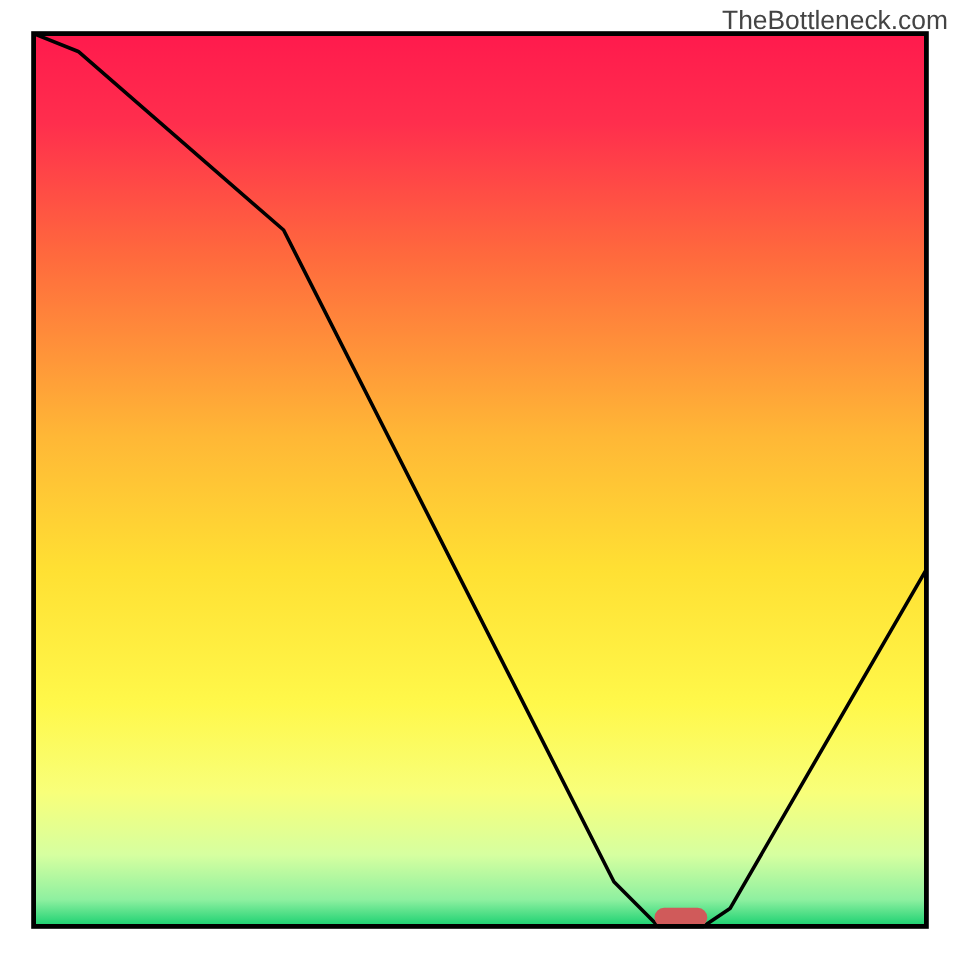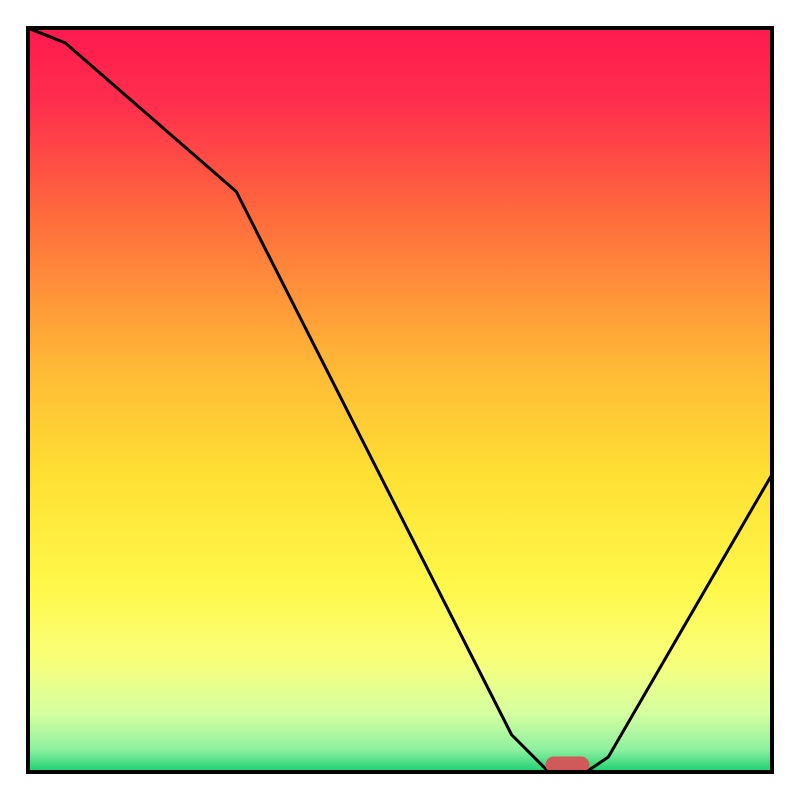--- a/index.html
+++ b/index.html
@@ -26,20 +26,21 @@
   #chart-svg {
     display: block;
     width: 800px;
     height: 800px;
   }
 </style>
 </head>
 <body>
 
 <div class="container">
+  <div class="watermark">TheBottleneck.com</div>
   <svg id="chart-svg" viewBox="0 0 800 800">
     <defs>
       <linearGradient id="bg-grad" x1="0" y1="0" x2="0" y2="1">
           <stop offset="0%" stop-color="#ff1a4d"></stop>
           <stop offset="10%" stop-color="#ff2e4d"></stop>
           <stop offset="25%" stop-color="#ff6a3d"></stop>
           <stop offset="45%" stop-color="#ffb736"></stop>
           <stop offset="60%" stop-color="#ffe033"></stop>
           <stop offset="75%" stop-color="#fff84a"></stop>
           <stop offset="85%" stop-color="#f8ff7a"></stop>

